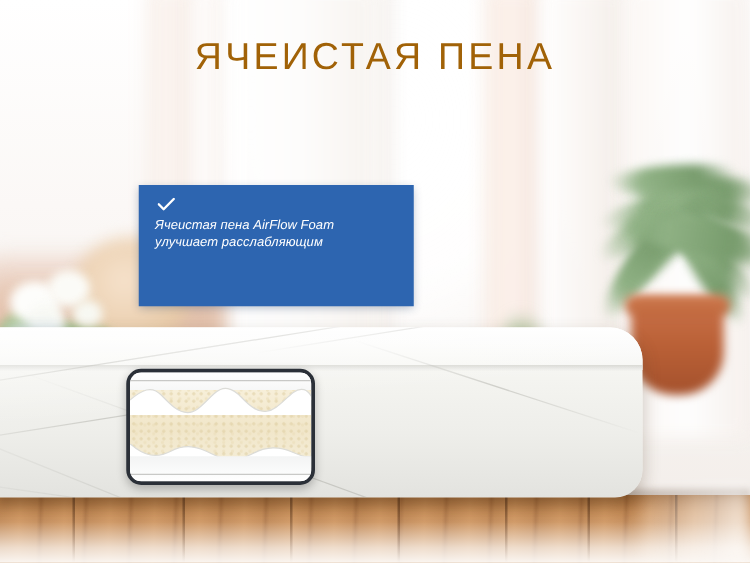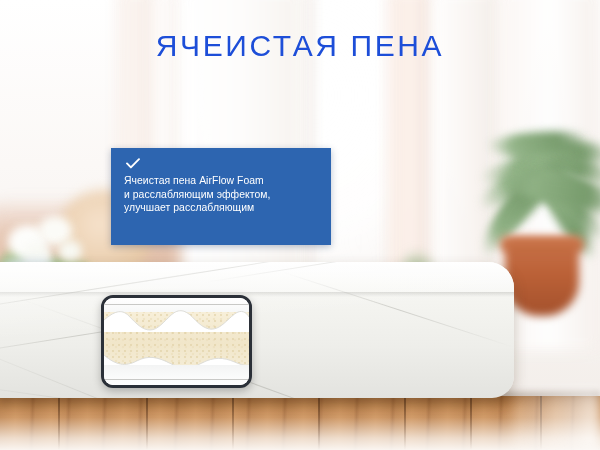--- a/index.html
+++ b/index.html
@@ -201,21 +201,21 @@
 
   
   .title-wrap {
     position:absolute; left:0; top:28px; width:600px;
     text-align:center; z-index:6;
   }
   .title-line1 {
     font-size:30px;
     letter-spacing:2.6px;
     font-weight:300;
-    color:#1d4ed8;
+    color:#a16207;
     line-height:1.18;
     white-space:nowrap;
   }
   .title-line2 {
     font-size:32px;
     letter-spacing:2.2px;
     font-weight:700;
     color:#2b3038;
     line-height:1.25;
     margin-top:4px;
@@ -233,21 +233,21 @@
   }
   .check {
     width:14px; height:11px; display:block; margin:1px 0 5px 2px;
   }
   .callout-text {
     color:#ffffff;
     font-size:10.4px;
     line-height:13.6px;
     letter-spacing:.05px;
   }
-  .callout-text div { white-space:nowrap; }
+  .callout-text div { white-space:nowrap;font-style:italic; }
 </style>
 </head>
 <body>
 
 <div class="stage">
 
   <div class="scene">
     <div class="wall"></div>
     <div class="window-light"></div>
 
@@ -344,18 +344,17 @@
   <div class="title-wrap">
     <div class="title-line1">ЯЧЕИСТАЯ ПЕНА</div>
   </div>
 
   <div class="callout">
     <svg class="check" viewBox="0 0 14 11">
       <path d="M1,5.4 L4.9,9.4 L13,1.2" fill="none" stroke="#ffffff" stroke-width="1.9" stroke-linecap="round" stroke-linejoin="round"></path>
     </svg>
     <div class="callout-text">
       <div>Ячеистая пена AirFlow Foam</div>
-      <div>и расслабляющим эффектом,</div>
       <div>улучшает расслабляющим</div>
     </div>
   </div>
 
 </div>
 
 </body></html>

